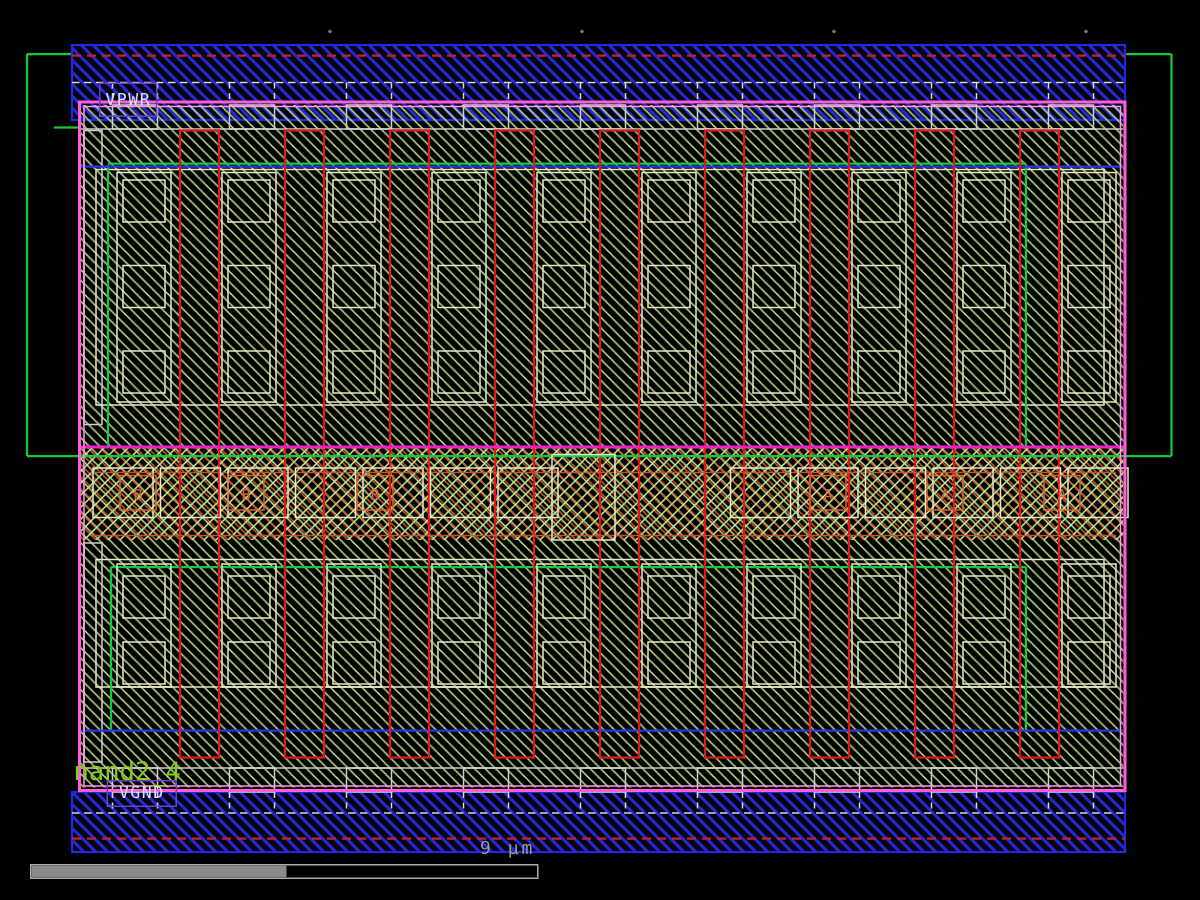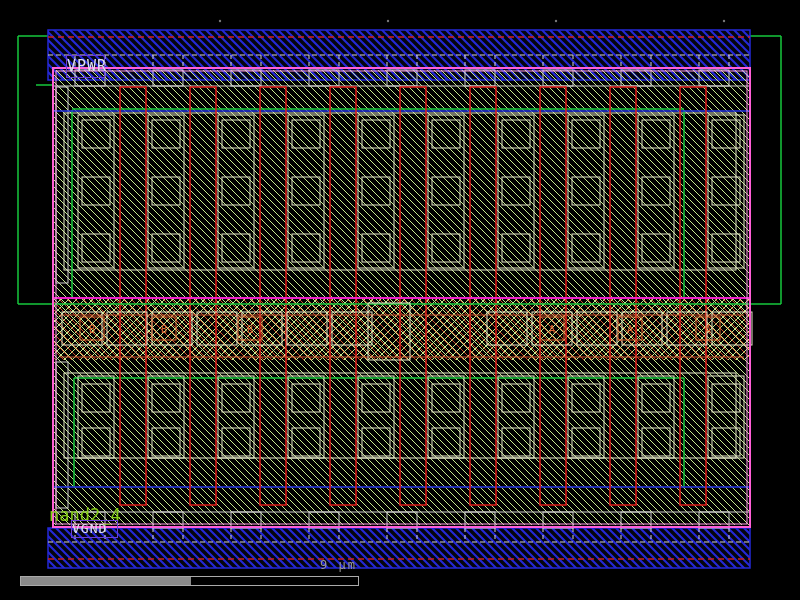--- a/index.html
+++ b/index.html
@@ -1,23 +1,23 @@
 <!DOCTYPE html>
 <html><head>
 <meta charset="utf-8">
 <style>
   html,body{margin:0;padding:0;background:#000;}
   #stage{position:relative;width:800px;height:600px;background:#000;overflow:hidden;
          font-family:"DejaVu Sans Mono",monospace;}
   #layout-svg{position:absolute;left:0;top:0;}
   .lbl{position:absolute;color:#e0e0f0;white-space:nowrap;}
   #vpwr-label{left:66px;top:55px;width:37px;height:21px;border:1px solid #6a3fd6;
-              font-size:15px;line-height:21px;text-align:center;letter-spacing:1px;}
+              font-size:11px;line-height:21px;text-align:center;letter-spacing:1px;}
   #vgnd-label{left:71px;top:520px;width:45px;height:16px;border:1px solid #6a3fd6;
-              font-size:13px;line-height:16px;text-align:left;letter-spacing:1px;}
+              font-size:11px;line-height:16px;text-align:center;letter-spacing:1px;}
   #cell-name-label{left:49px;top:505px;font-size:17px;color:#84cc16;}
   #scale-text{left:320px;top:558px;font-size:12px;color:#999;letter-spacing:2px;}
   #scrollbar-track{position:absolute;left:20px;top:576px;width:337px;height:8px;
                    border:1px solid #aaa;background:#000;}
   #scrollbar-thumb{width:170px;height:8px;background:#8a8a8a;}
 </style>
 </head>
 <body>
 
 <div id="stage">

